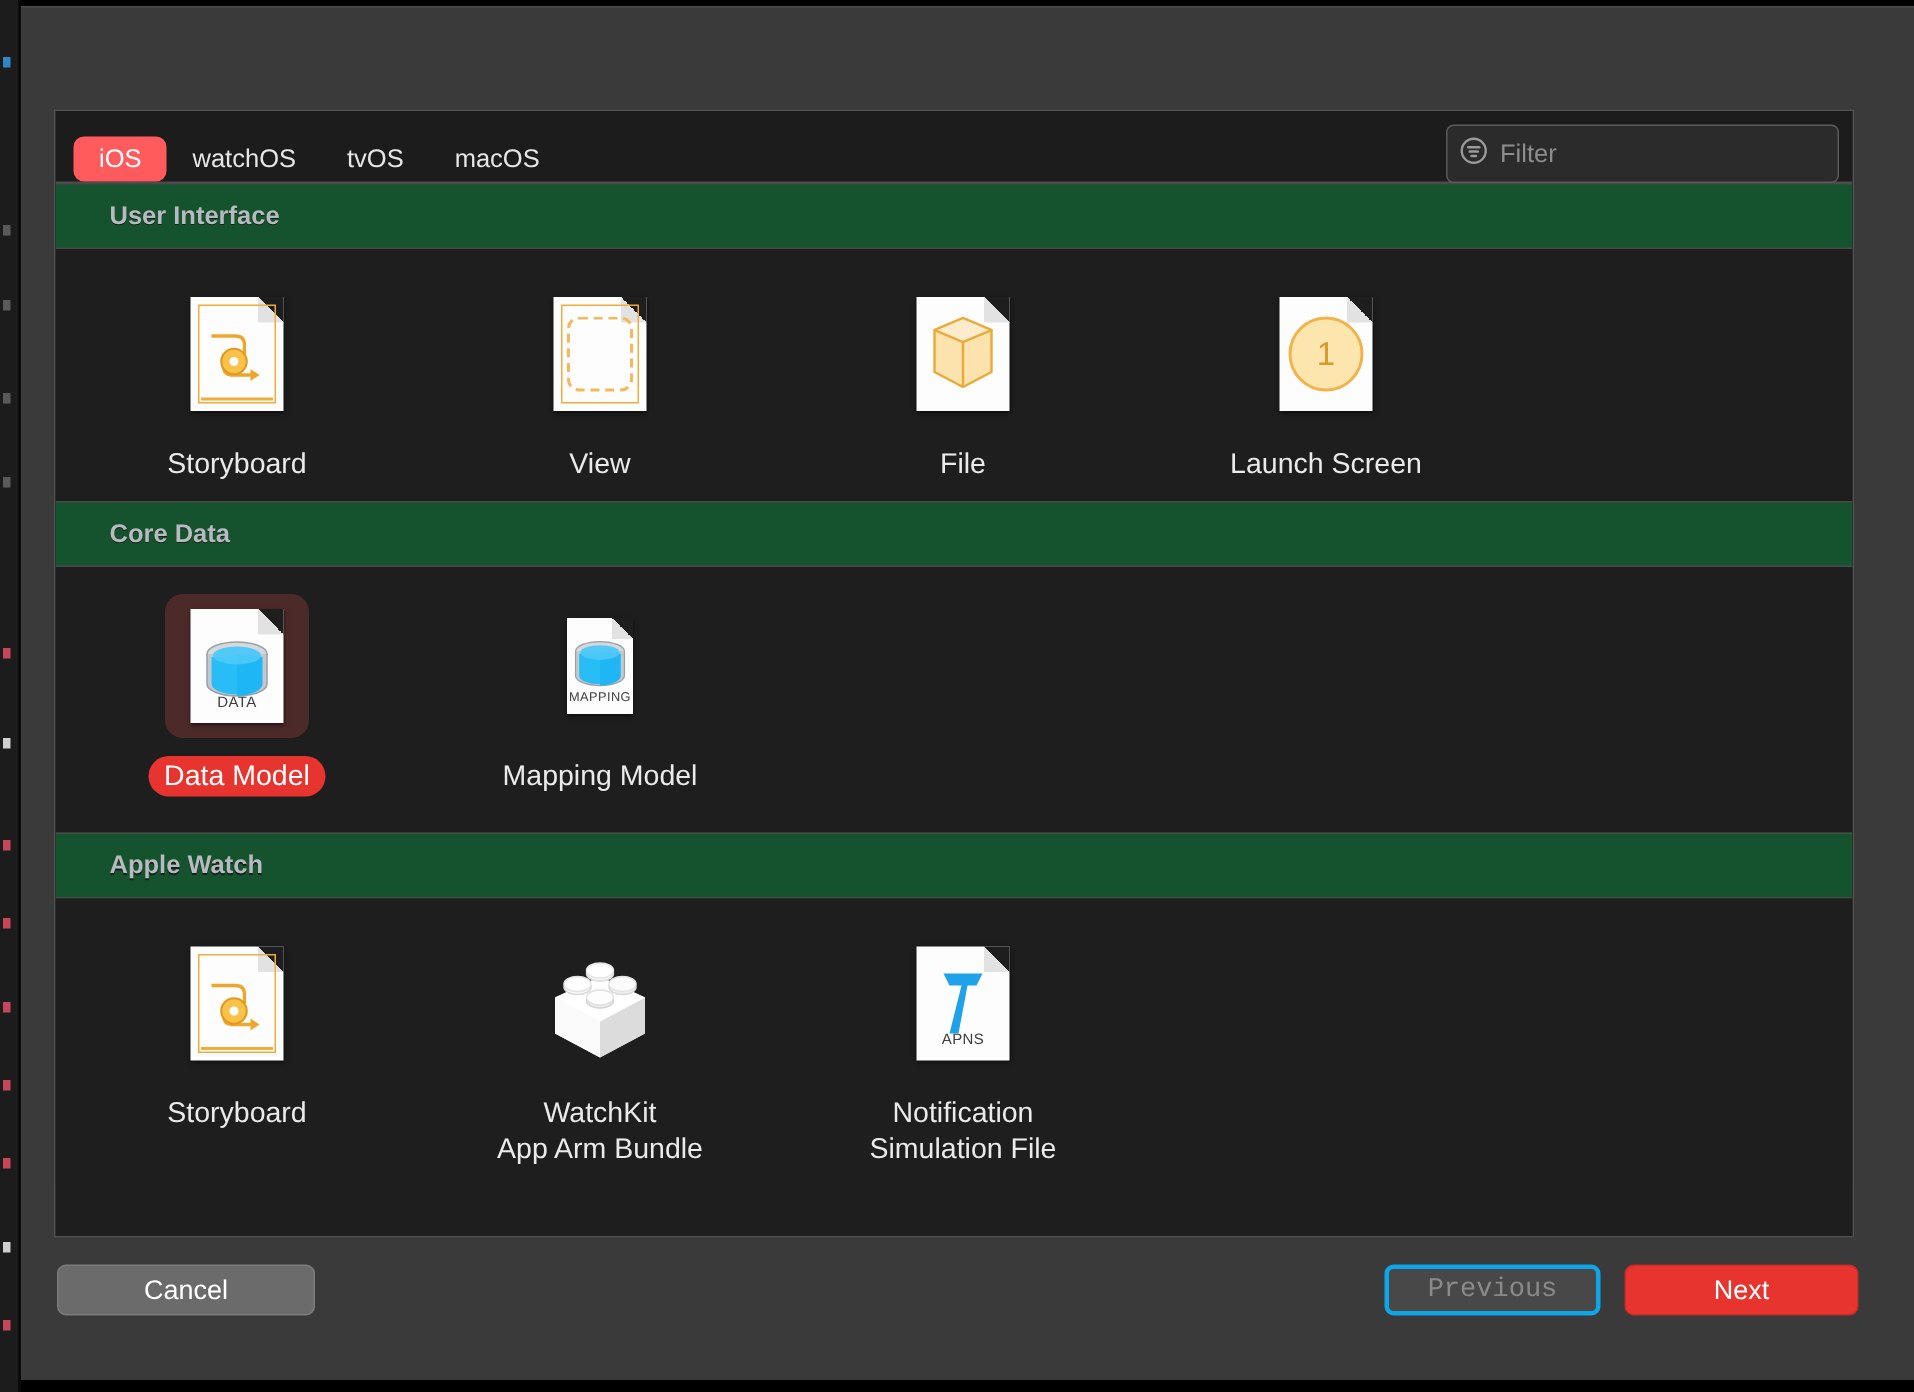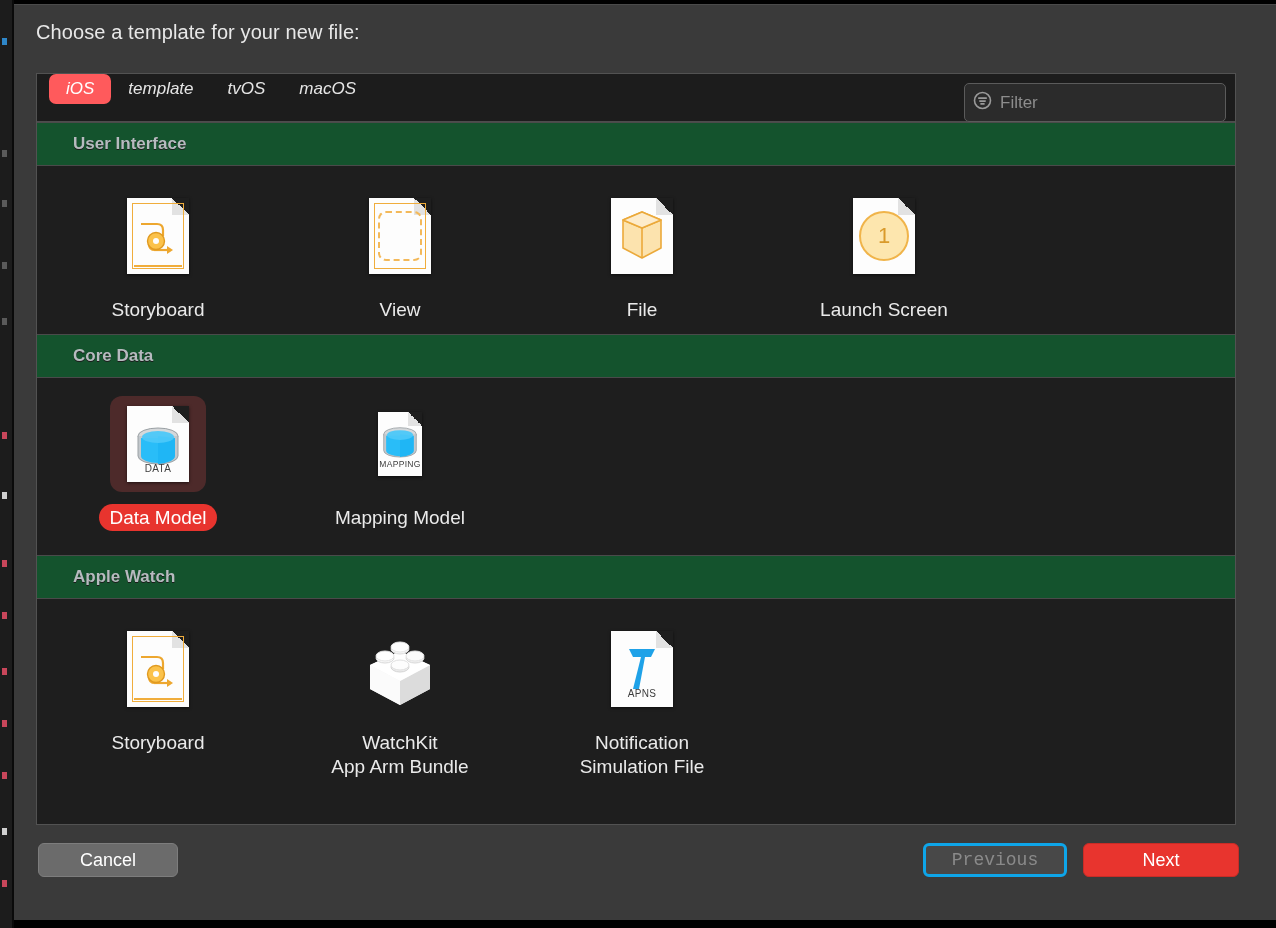--- a/index.html
+++ b/index.html
@@ -77,23 +77,22 @@
     height: 48px;
     background: #1c1c1c;
     border-bottom: 1px solid #4d4d4d;
     box-sizing: border-box;
   }
   .tabs {
     position: absolute;
     left: 12px; top: 0;
     height: 47px;
     display: flex;
-    align-items: flex-start;
+    align-items: flex-end;
     gap: 0px;
-    font-style: italic;
   }
   .tab {
     font-size: 17px;
     color: #e6e6e6;
     padding: 5px 17px;
     border-radius: 7px;
     line-height: 1.15;
     cursor: default;
   }
   .tab.selected {
@@ -260,21 +259,21 @@
     border-radius: 6px;
     display: flex;
     align-items: center;
     justify-content: center;
     font-size: 18px;
     box-sizing: border-box;
     cursor: default;
   }
   #btn-cancel {
     left: 24px; top: 838px;
-    width: 140px;
+    width: 172px;
     background: #6b6b6b;
     color: #ffffff;
     border: 1px solid #7d7d7d;
   }
   #btn-previous {
     left: 909px; top: 838px;
     width: 144px;
     background: #484848;
     color: #8a8a8a;
     border: 3px solid #0ea5e9;
@@ -304,28 +303,27 @@
   <div class="bgmark" style="top:668px"></div>
   <div class="bgmark" style="top:720px"></div>
   <div class="bgmark" style="top:772px"></div>
   <div class="bgmark white" style="top:828px"></div>
   <div class="bgmark" style="top:880px"></div>
   <div class="edge"></div>
 </div>
 
 <div id="dialog">
 
-  <div id="prompt">Choose a template for your new file:</div>
 
   <div id="panel">
 
     <div id="tabbar">
       <div class="tabs">
         <div class="tab selected">iOS</div>
-        <div class="tab">template</div>
+        <div class="tab">watchOS</div>
         <div class="tab">tvOS</div>
         <div class="tab">macOS</div>
       </div>
 
       <div id="filter-field">
         <span>
           <svg width="19" height="19" viewBox="0 0 19 19">
             <circle cx="9.5" cy="9.5" r="8" fill="none" stroke="#9a9a9a" stroke-width="1.6"></circle>
             <rect x="5" y="6.3" width="9" height="1.7" rx="0.8" fill="#9a9a9a"></rect>
             <rect x="6" y="9.2" width="7" height="1.7" rx="0.8" fill="#9a9a9a"></rect>

